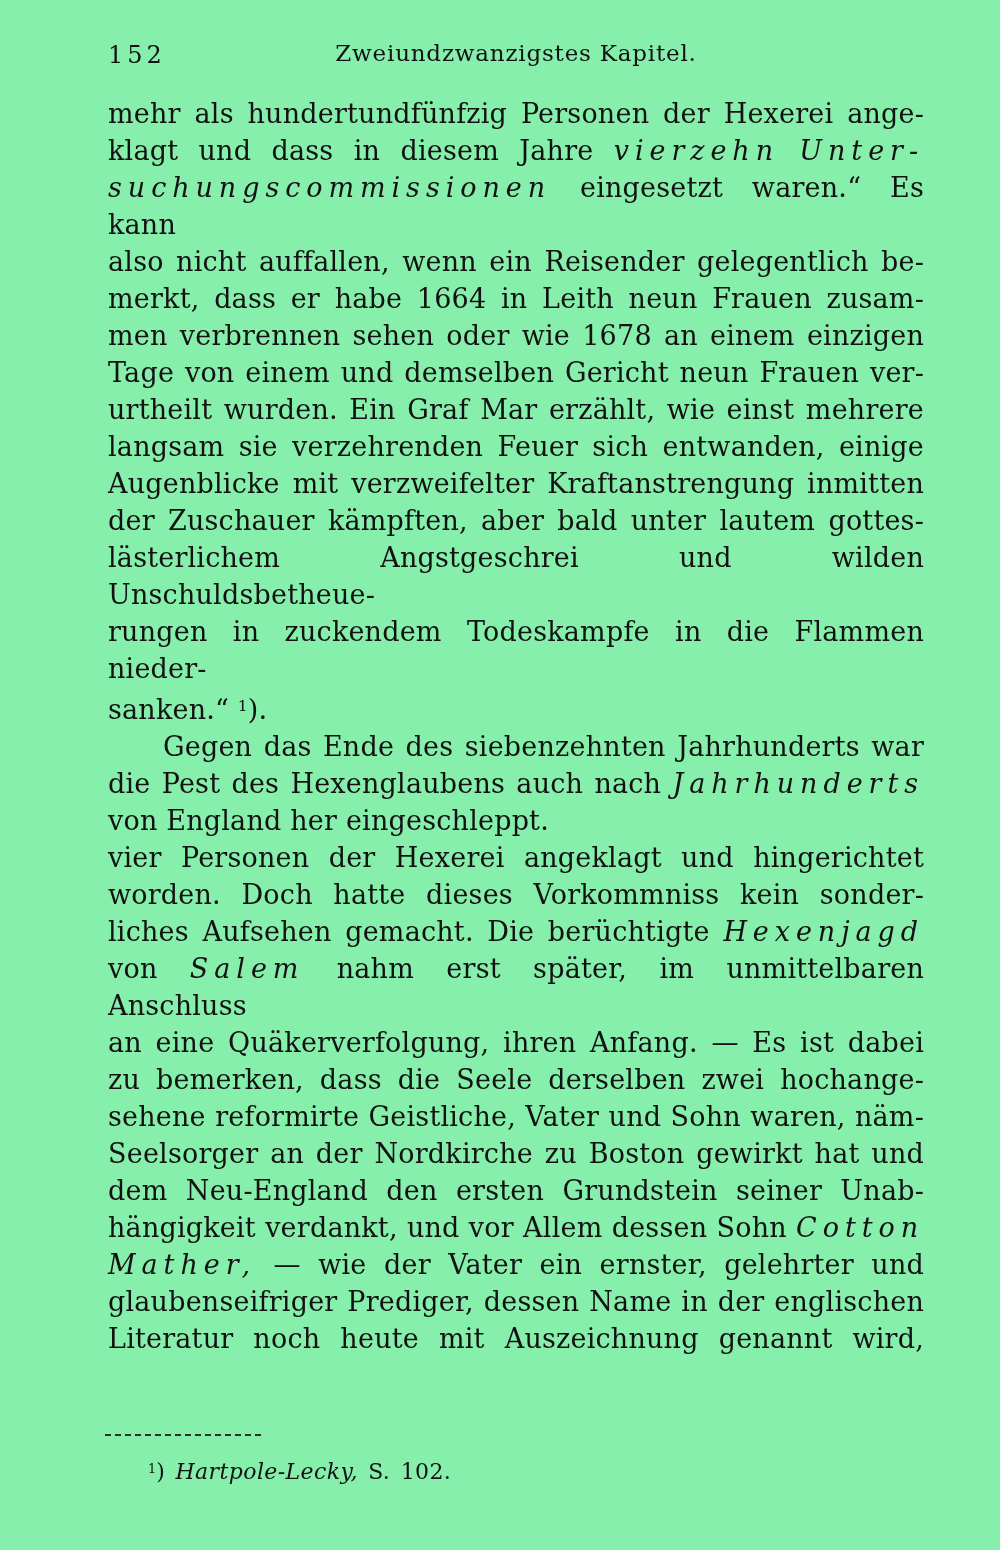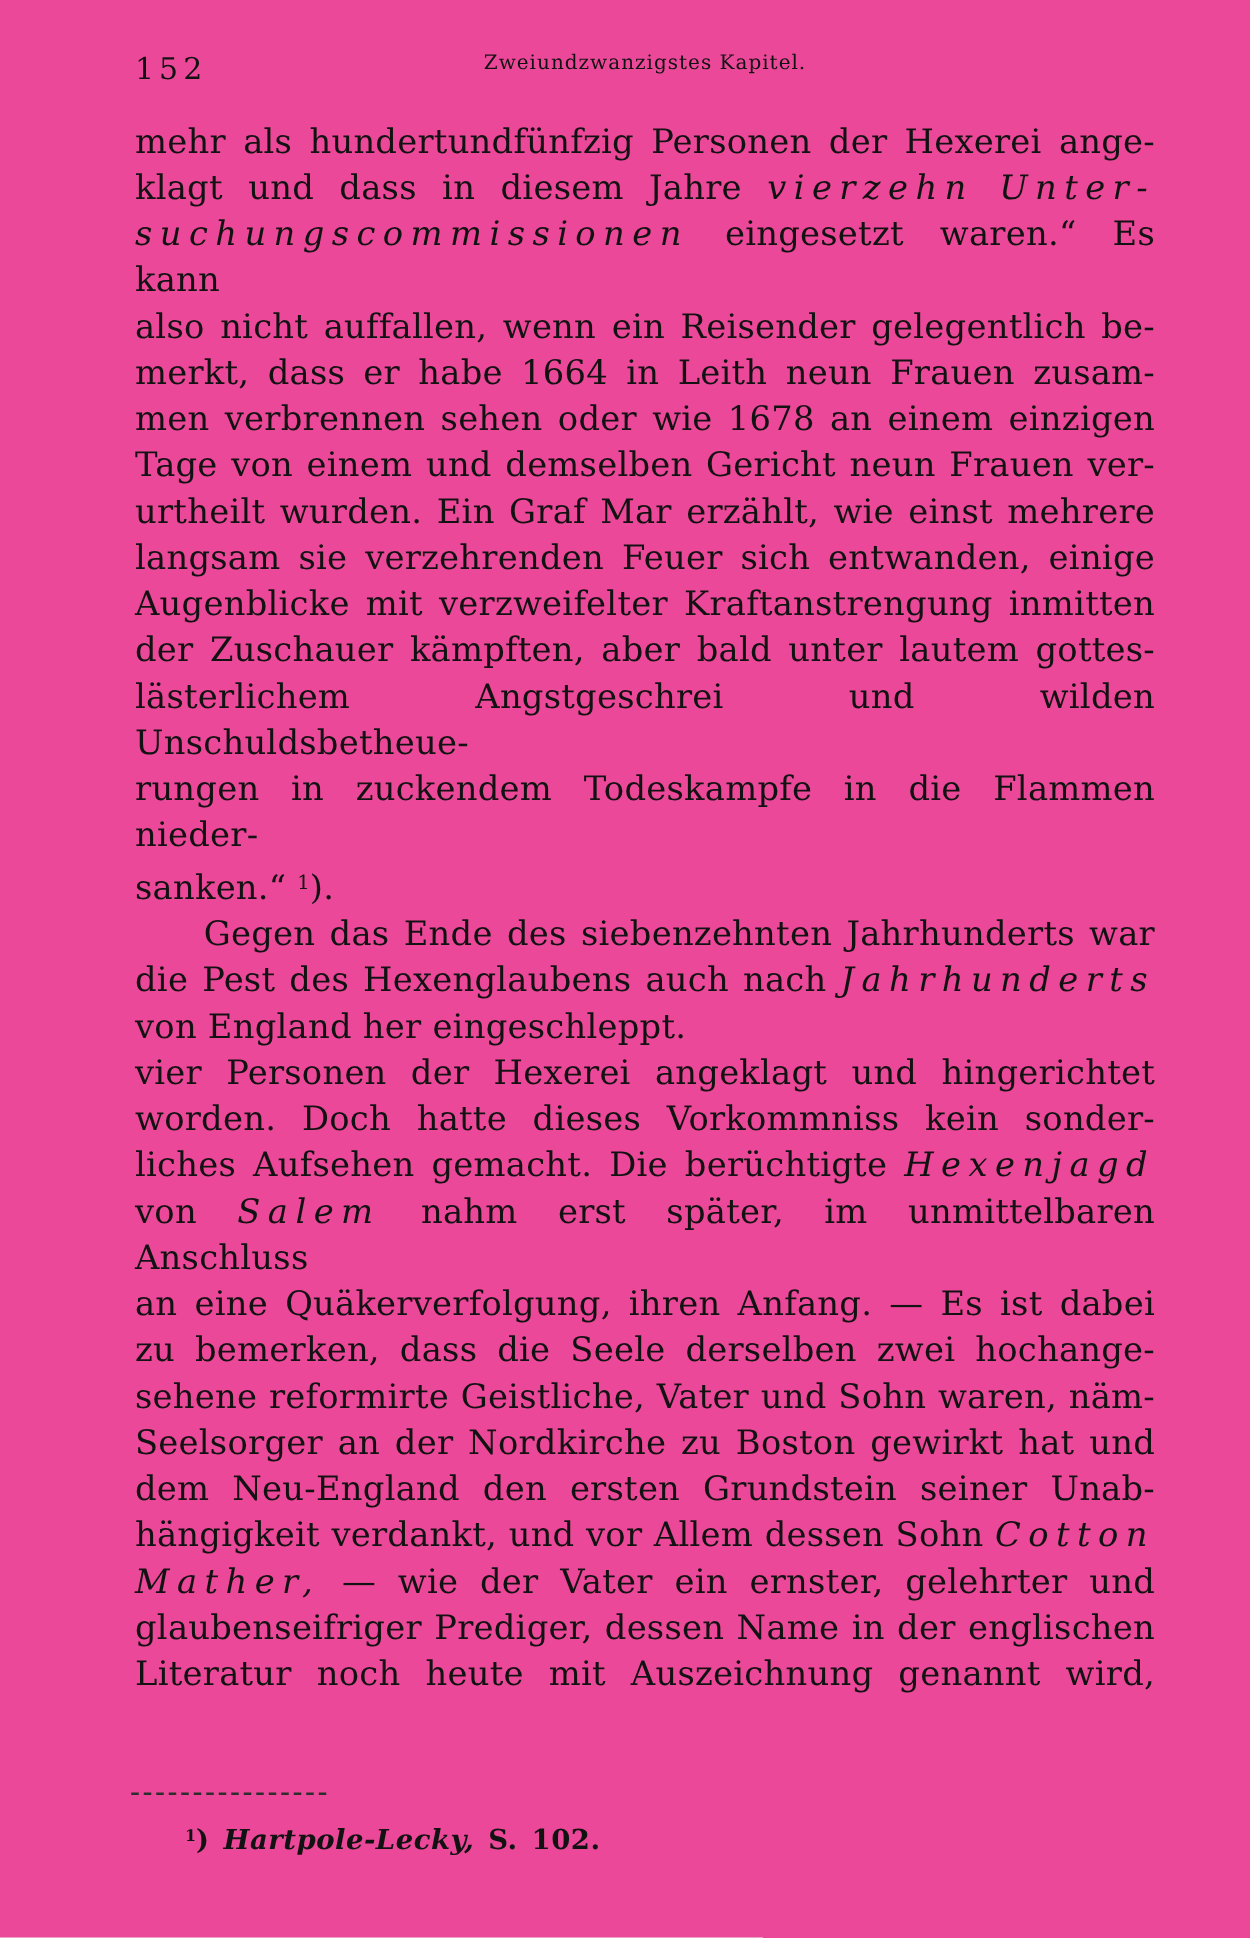--- a/index.html
+++ b/index.html
@@ -1,42 +1,42 @@
 <!DOCTYPE html>
 <html><head>
 <meta charset="utf-8">
 <style>
   html, body { margin: 0; padding: 0; background: #e8e8e4; }
   .page {
     position: relative;
     width: 1000px;
     height: 1550px;
     margin: 0 auto;
-    background: #ec4899;
+    background: #86efac;
     color: #121212;
     font-family: "DejaVu Serif", "Liberation Serif", serif;
     overflow: hidden;
   }
   .page-header {
     position: absolute;
     top: 38px;
     left: 108px;
     width: 816px;
     height: 34px;
   }
   .page-number {
     position: absolute;
     left: 0;
     top: 3px;
     font-size: 24px;
     letter-spacing: 4px;
   }
   .running-title {
     text-align: center;
-    font-size: 16px;
+    font-size: 23px;
     letter-spacing: 0.8px;
     padding-top: 2px;
   }
   .page-body {
     position: absolute;
     top: 95px;
     left: 108px;
     width: 816px;
     font-size: 27px;
     line-height: 37px;
@@ -67,21 +67,20 @@
     height: 0;
     border-top: 2px dashed #2e2e2e;
   }
   .footnote {
     position: absolute;
     top: 1459px;
     left: 148px;
     font-size: 22px;
     letter-spacing: 0.4px;
     word-spacing: 3px;
-    font-weight: bold;
   }
 </style>
 </head>
 <body>
 
 <div class="page">
 
   <div class="page-header">
     <div class="page-number">152</div>
     <div class="running-title">Zweiundzwanzigstes Kapitel.</div>

